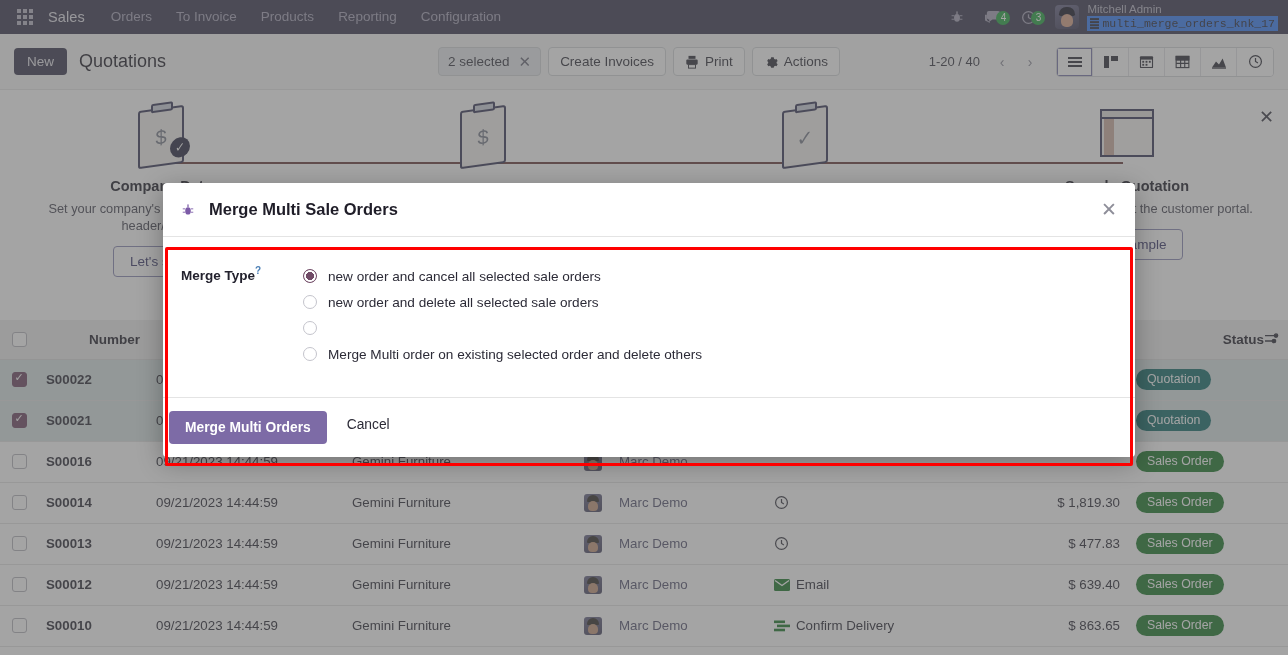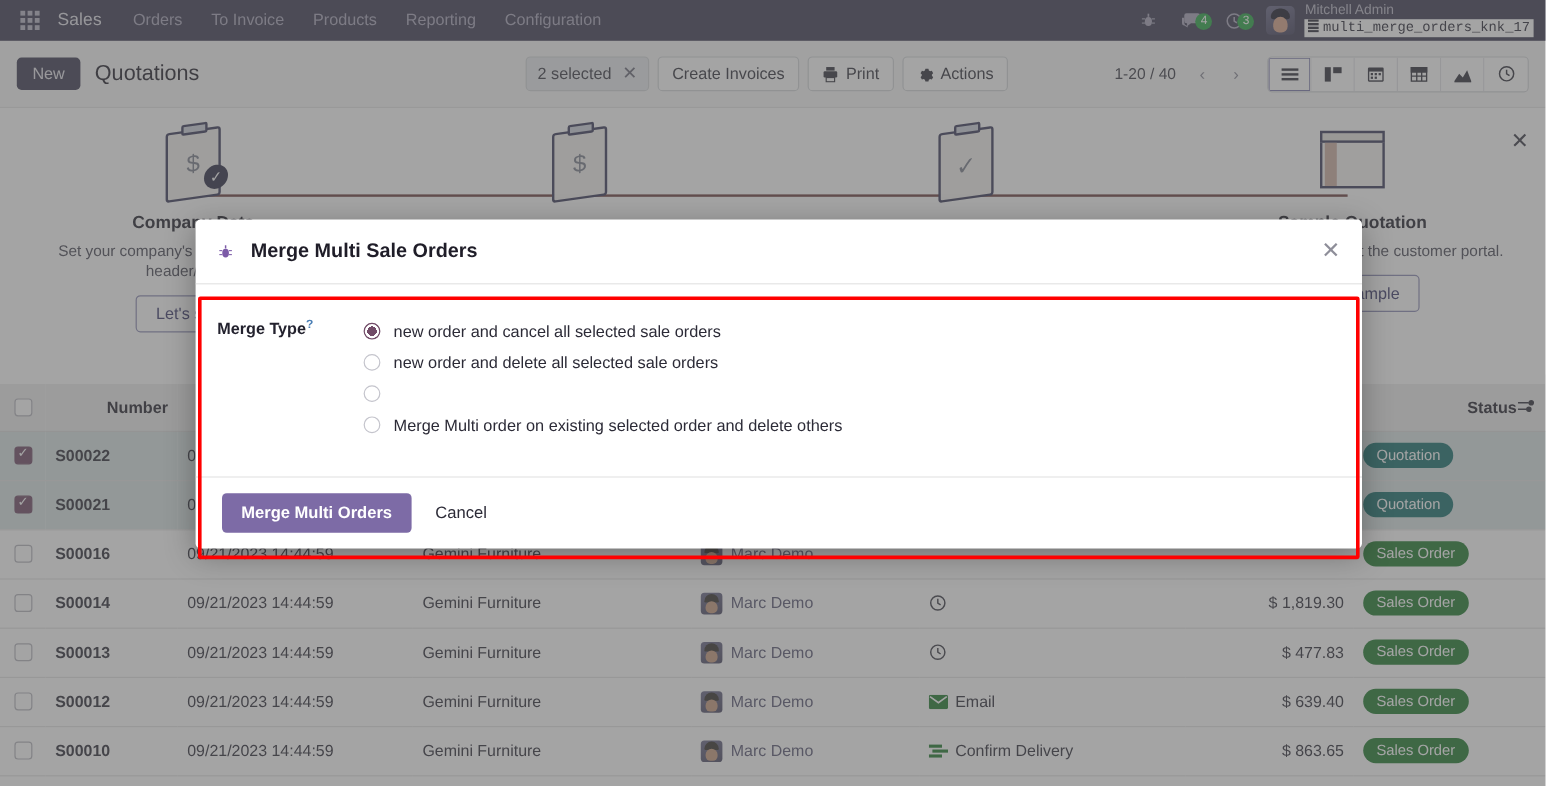--- a/index.html
+++ b/index.html
@@ -32,22 +32,22 @@
   .avatar {
     width: 24px; height: 24px; border-radius: 4px; margin: 0 6px 0 8px;
     background: linear-gradient(160deg,#6b6a8a,#43415c);
     position: relative; overflow: hidden; flex: none;
   }
   .avatar::before { content:""; position:absolute; left:4px; top:2px; width:16px; height:9px; background:#1c1b2b; border-radius:8px 8px 2px 2px; }
   .avatar::after { content:""; position:absolute; left:6px; top:9px; width:12px; height:13px; background:#d9a58a; border-radius:6px 6px 5px 5px; }
   .user-block { display: flex; flex-direction: column; justify-content: center; cursor: pointer; }
   .user-name { color: #b9b7c7; font-size: 11.5px; line-height: 13px; }
   .db-badge {
-    background: #ffffff; color: #2b2a38; font-family: "Liberation Mono", monospace;
-    font-size: 11.5px; line-height: 15px; padding: 0 3px; display: flex; gap: 3px;
+    background: #3b82f6; color: #2b2a38; font-family: "Liberation Mono", monospace;
+    font-size: 11.5px; line-height: 15px; padding: 0 3px; display: flex; align-items: center; gap: 3px;
   }
 
   
   .cp {
     position: absolute; top: 34px; left: 0; width: 1288px; height: 56px;
     background: #f9f9f9; display: flex; align-items: center; padding: 0 14px;
     border-bottom: 1px solid #e7e7e7;
   }
   .btn-new {
     background: #3c3b52; color: #e6e5ec; border: none; border-radius: 4px;
@@ -121,21 +121,21 @@
   .cb.checked::after { content: "✓"; position: absolute; left: 2px; top: -2px; color: #fff; font-size: 11px; }
   .col-cb { width: 38px; text-align: center; }
   .col-num { width: 110px; }
   .col-date { width: 196px; }
   .col-cust { width: 232px; }
   .col-sp { width: 190px; }
   .col-act { width: 222px; }
   .col-amt { width: 140px; text-align: right; }
   .col-st { width: 160px; }
   th.col-amt, td.col-amt { text-align: right; }
-  .sp-cell { display: flex; align-items: center; gap: 7px; }
+  .sp-cell { display: flex; align-items: center; gap: 17px; }
   .sp-av { width: 18px; height: 18px; border-radius: 3px; background: linear-gradient(160deg,#6b6a8a,#4a4862); position: relative; overflow: hidden; flex:none;}
   .sp-av::before { content:""; position:absolute; left:3px; top:1px; width:12px; height:7px; background:#332f2a; border-radius:6px 6px 1px 1px;}
   .sp-av::after { content:""; position:absolute; left:4px; top:7px; width:10px; height:10px; background:#c79b7e; border-radius:5px 5px 4px 4px;}
   .sp-name { color: #595874; }
   .act-cell { display: flex; align-items: center; gap: 6px; }
   .badge {
     display: inline-block; border-radius: 11px; font-size: 12.3px; color: #fff;
     padding: 3px 11px; line-height: 15px;
   }
   .badge.quotation { background: #17706e; }
@@ -159,21 +159,21 @@
   .help-q { color: #4b7fb5; font-size: 10px; vertical-align: super; cursor: pointer; }
   .radios { padding-left: 22px; }
   .radio-line { display: flex; align-items: center; height: 26px; cursor: pointer; }
   .radio {
     width: 14px; height: 14px; border-radius: 50%; border: 1px solid #c4c4cc;
     background: #fff; margin-right: 11px; flex: none; cursor: pointer;
   }
   .radio.on { border: 1px solid #714b67; background: #fff; position: relative; box-shadow: inset 0 0 0 1px #fff; }
   .radio.on { background: radial-gradient(circle, #714b67 0 4px, #fff 4px 6px, #714b67 6px 7px); border-color: #714b67; }
   .radio-label { font-size: 13.6px; color: #2c2b37; }
-  .modal-foot { border-top: 1px solid #e4e4e4; padding: 13px 22px; display: flex; align-items: center; gap: 16px; }
+  .modal-foot { border-top: 1px solid #e4e4e4; padding: 13px 6px; display: flex; align-items: flex-start; gap: 16px; }
   .btn-primary {
     background: #7d6ba6; color: #fff; border: none; border-radius: 4px;
     font-size: 13.8px; font-weight: bold; padding: 9px 16px; cursor: pointer;
   }
   .btn-link { background: none; border: none; font-size: 13.8px; color: #2c2b37; cursor: pointer; padding: 6px 4px; }
   .redbox {
     position: absolute; left: 165px; top: 247px; width: 968px; height: 219px;
     border: 3px solid #ff0000; z-index: 25; pointer-events: none; border-radius: 2px;
   }
   svg { display: block; }

